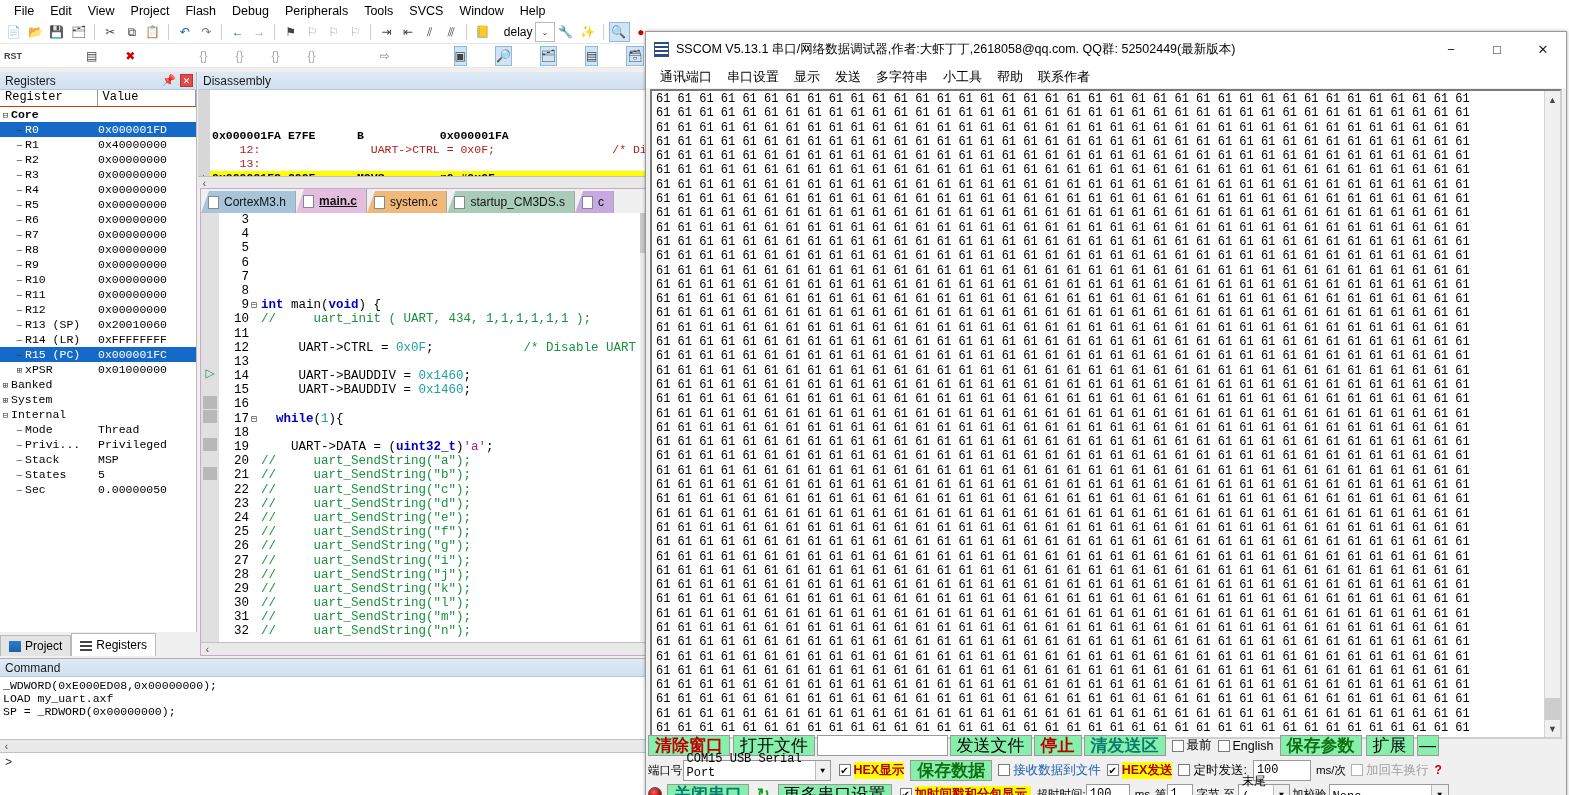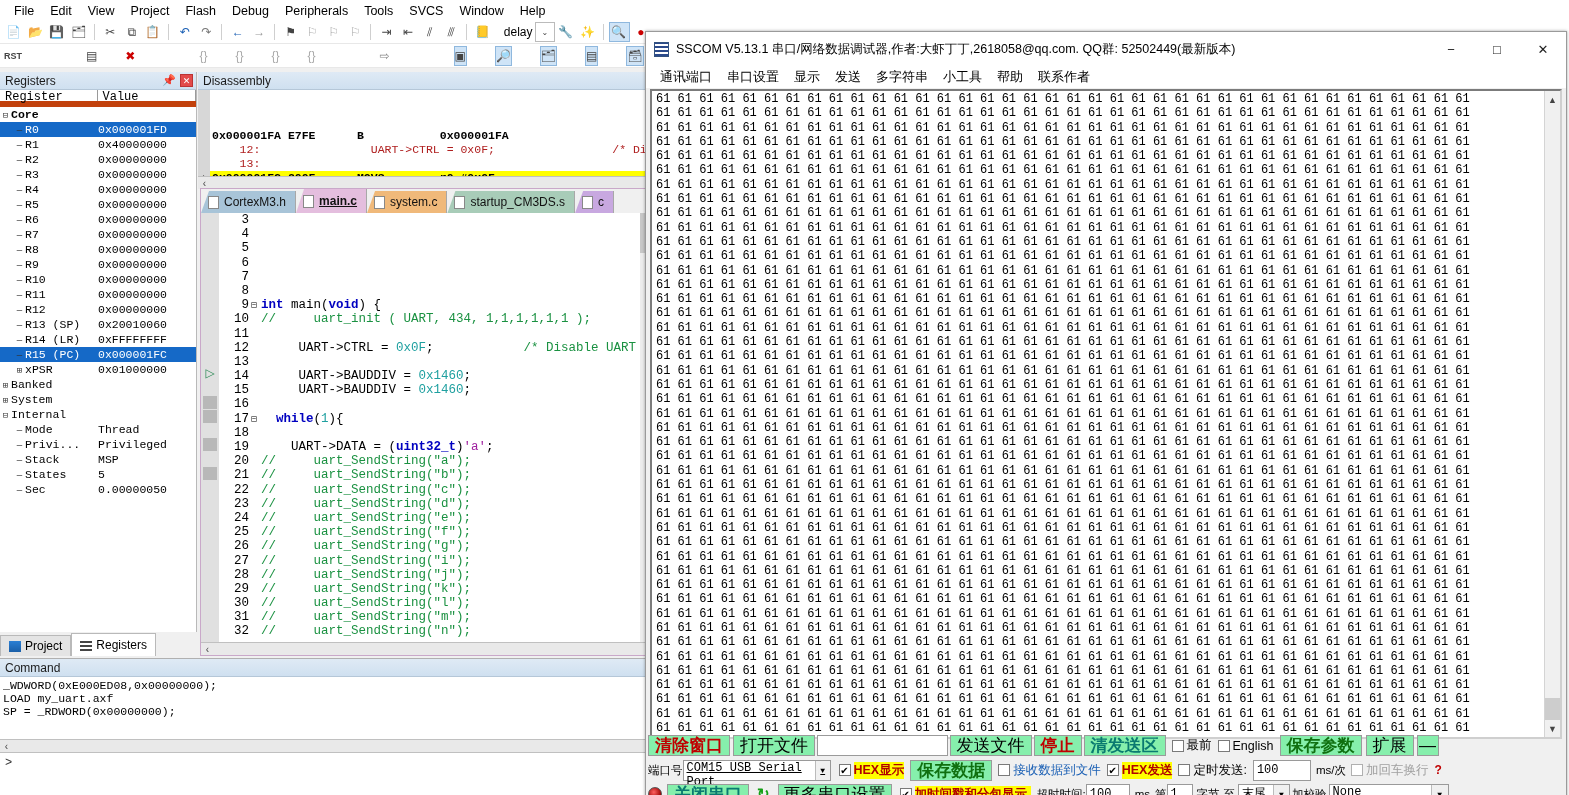--- a/index.html
+++ b/index.html
@@ -58,21 +58,21 @@
   #regpane .pane-title { justify-content: space-between; padding-right: 3px; }
   .pin-icons { display: flex; gap: 4px; align-items: center; }
   .pin-icons .pin { font-size: 11px; color: #333; }
   .closebox {
     width: 13px; height: 13px; background: #e24a4a; color: #fff;
     font-size: 9px; display: inline-flex; align-items: center;
     justify-content: center; border: 1px solid #b33;
   }
   .reg-head {
     display: flex; height: 17px; font-family: "Liberation Mono", monospace;
-    font-size: 12px; border-bottom: 6px solid #c2410c; background: #fff;
+    font-size: 12px; border-bottom: 1px solid #c2410c; background: #fff;
   }
   .reg-head div { padding-left: 5px; border-right: 1px solid #9a9a9a; }
   .rh1 { width: 98px; } .rh2 { width: 99px; }
   .reg-body { font-family: "Liberation Mono", monospace; font-size: 11.5px; }
   .reg-row { height: 15px; display: flex; align-items: center; white-space: pre; }
   .reg-row .name { width: 98px; }
   .reg-row .val  { width: 95px; }
   .reg-row.hl { background: #1569c7; color: #fff; }
   .tree-pm { display: inline-block; width: 11px; text-align: center;
              font-size: 9px; color: #333; }
@@ -257,24 +257,23 @@
          justify-content: center; font-size: 10px; color: #000;
          margin-right: 3px; }
   .chk.dis { border-color: #b0b0b0; color: #b0b0b0; }
   .ck-lbl { display: inline-flex; align-items: center; white-space: nowrap;
             margin-right: 6px; }
   .hl-y { background: #ffff00; font-weight: bold; }
   .hl-y.red { color: #b00000; }
   .dim { color: #a0a0a0; }
   .select {
     border: 1px solid #9a9a9a; background: #fff; height: 21px;
-    display: flex; align-items: flex-start;
+    display: flex; align-items: flex-end;
     font-family: "Liberation Mono", monospace; font-size: 12px;
     padding-left: 3px;
-    text-decoration: underline;
   }
   .select .drop {
     margin-left: auto; width: 17px; height: 19px; background: #f0f0f0;
     border-left: 1px solid #bbb; display: flex; align-items: center;
     justify-content: center; font-size: 8px;
   }
   .radio-ic {
     width: 14px; height: 14px; border-radius: 50%;
     background: radial-gradient(circle at 40% 35%, #ff6060 0%, #9a0000 70%);
     border: 1px solid #555; margin-right: 5px;

